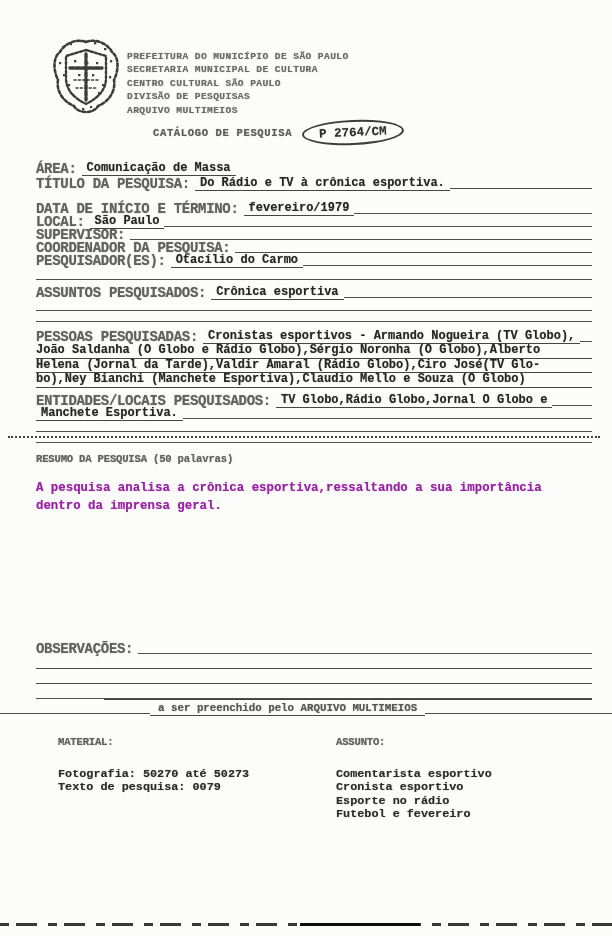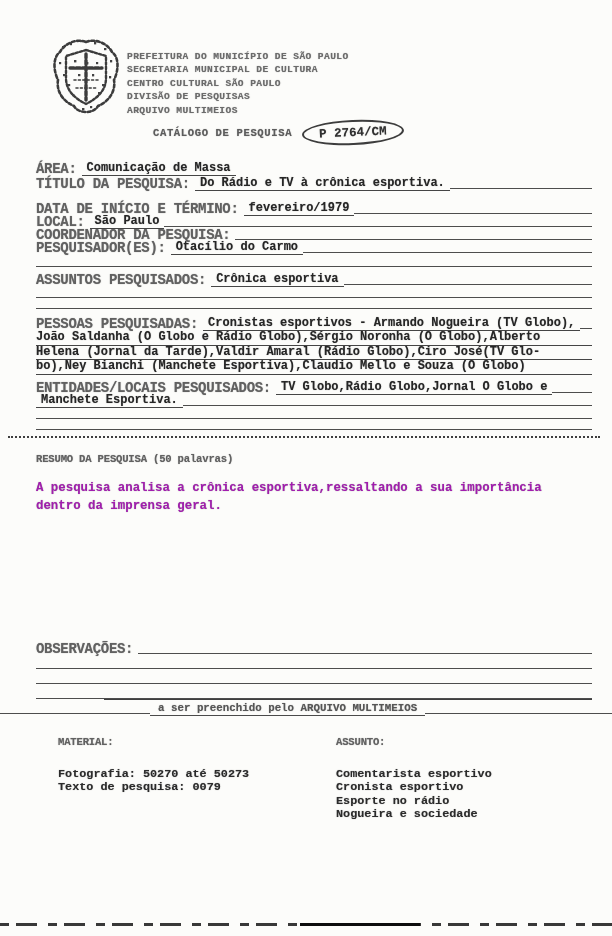--- a/index.html
+++ b/index.html
@@ -119,20 +119,24 @@
       <span class="val ink">fevereiro/1979</span>
       <span class="fill"></span>
     </div>
 
     <div class="row">
       <span class="lbl ink">LOCAL:</span>
       <span class="val ink">São Paulo</span>
       <span class="fill"></span>
     </div>
 
+    <div class="row">
+      <span class="lbl ink">SUPERVISOR:</span>
+      <span class="fill"></span>
+    </div>
 
     <div class="row">
       <span class="lbl ink">COORDENADOR DA PESQUISA:</span>
       <span class="fill"></span>
     </div>
 
     <div class="row">
       <span class="lbl ink">PESQUISADOR(ES):</span>
       <span class="val ink">Otacílio do Carmo</span>
       <span class="fill"></span>
@@ -210,20 +214,20 @@
     <div class="fcol">
       <span class="sec-lbl ink">MATERIAL:</span>
       <div class="fline ink">Fotografia: 50270 até 50273</div>
       <div class="fline ink">Texto de pesquisa: 0079</div>
     </div>
     <div class="fcol">
       <span class="sec-lbl ink">ASSUNTO:</span>
       <div class="fline ink">Comentarista esportivo</div>
       <div class="fline ink">Cronista esportivo</div>
       <div class="fline ink">Esporte no rádio</div>
-      <div class="fline ink">Nogueira e sociedade</div>
+      <div class="fline ink">Futebol e fevereiro</div>
     </div>
   </div>
 
   <div class="artifact-bottom"></div>
   <div class="artifact-bottom-solid"></div>
 
 </div>
 
 </body></html>

